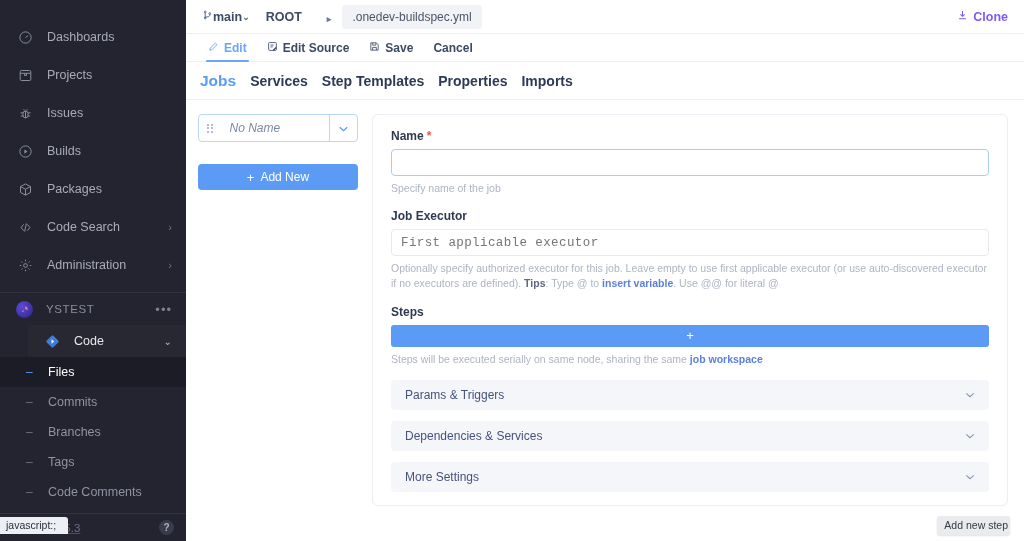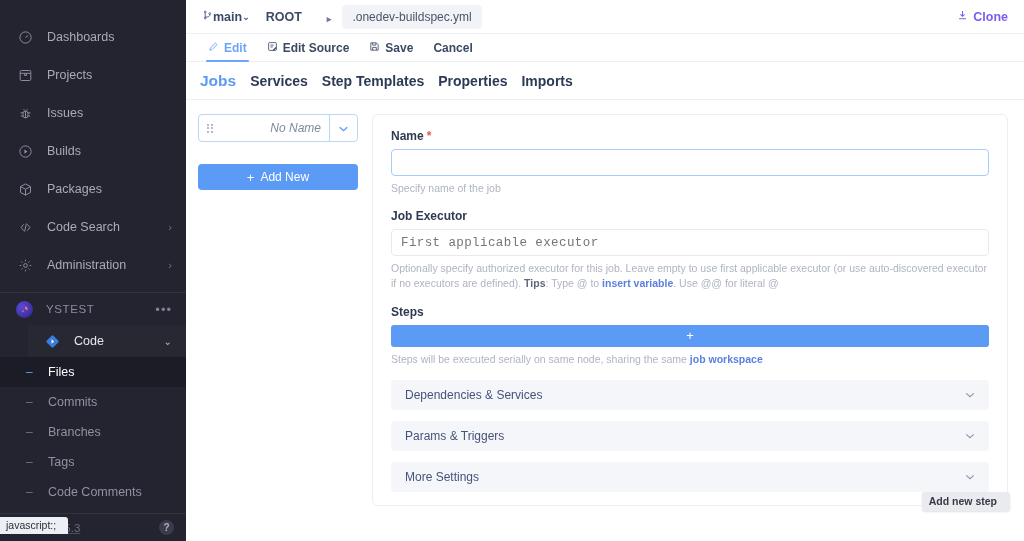--- a/index.html
+++ b/index.html
@@ -198,21 +198,20 @@
     display: flex; align-items: stretch;
     height: 28px;
     border: 1px solid #bcd6fa; border-radius: 4px;
     background: #ffffff; overflow: hidden;
   }
   .job-name {
     flex: 1; display: flex; align-items: center; gap: 17px;
     padding: 0 8px;
     font-size: 12px; color: #7e8aa3; font-style: italic;
     cursor: pointer;
-    justify-content: space-between;
   }
   .grip { display: grid; grid-template-columns: 2px 2px; gap: 1.5px; }
   .grip i { width: 2px; height: 2px; background: #9aa6bd; display: block; border-radius: 50%; }
   .job-drop {
     width: 28px; border-left: 1px solid #bcd6fa;
     display: flex; align-items: center; justify-content: center;
     color: #5b9af5; font-size: 10px; cursor: pointer;
   }
   .addnew {
     margin-top: 22px; height: 26px;
@@ -273,27 +272,26 @@
     border-radius: 4px;
     height: 30px;
     display: flex; align-items: center; justify-content: space-between;
     padding: 0 14px;
     font-size: 12px; color: #46537a;
     margin-top: 11px; cursor: pointer;
   }
   .accordion .chev { font-size: 10px; color: #8b96b5; }
 
   .tooltip {
-    position: absolute; right: 14px; bottom: 30px;
+    position: absolute; right: 14px; bottom: 6px;
     background: #e9ebee; color: #343a45;
     font-size: 10.5px;
-    padding: 3px 13px 4px 7px;
+    padding: 3px 2px 4px 7px;
     border-radius: 3px;
     box-shadow: 0 1px 2px rgba(0,0,0,.12);
-    font-weight: bold;
   }
 </style>
 </head>
 <body>
 
 <div class="app">
 
   <div class="sidebar">
     <div class="nav-top">
 
@@ -562,29 +560,29 @@
           <div class="flabel">
             <span>Steps</span>
           </div>
           <div class="stepbar">+</div>
           <div class="fhelp">
             <span>Steps will be executed serially on same node, sharing the same </span><a href="#">job workspace</a>
           </div>
         </div>
 
         <div class="accordion">
-          <span>Dependencies &amp; Services</span>
+          <span>Params &amp; Triggers</span>
           <span class="chev">
             <svg width="10" height="6" viewBox="0 0 12 8" fill="none" stroke="currentColor" stroke-width="1.6">
                 <path d="M1 1.8L6 6.2l5-4.4"></path>
               </svg>
           </span>
         </div>
         <div class="accordion">
-          <span>Params &amp; Triggers</span>
+          <span>Dependencies &amp; Services</span>
           <span class="chev">
             <svg width="10" height="6" viewBox="0 0 12 8" fill="none" stroke="currentColor" stroke-width="1.6">
                 <path d="M1 1.8L6 6.2l5-4.4"></path>
               </svg>
           </span>
         </div>
         <div class="accordion">
           <span>More Settings</span>
           <span class="chev">
             <svg width="10" height="6" viewBox="0 0 12 8" fill="none" stroke="currentColor" stroke-width="1.6">

